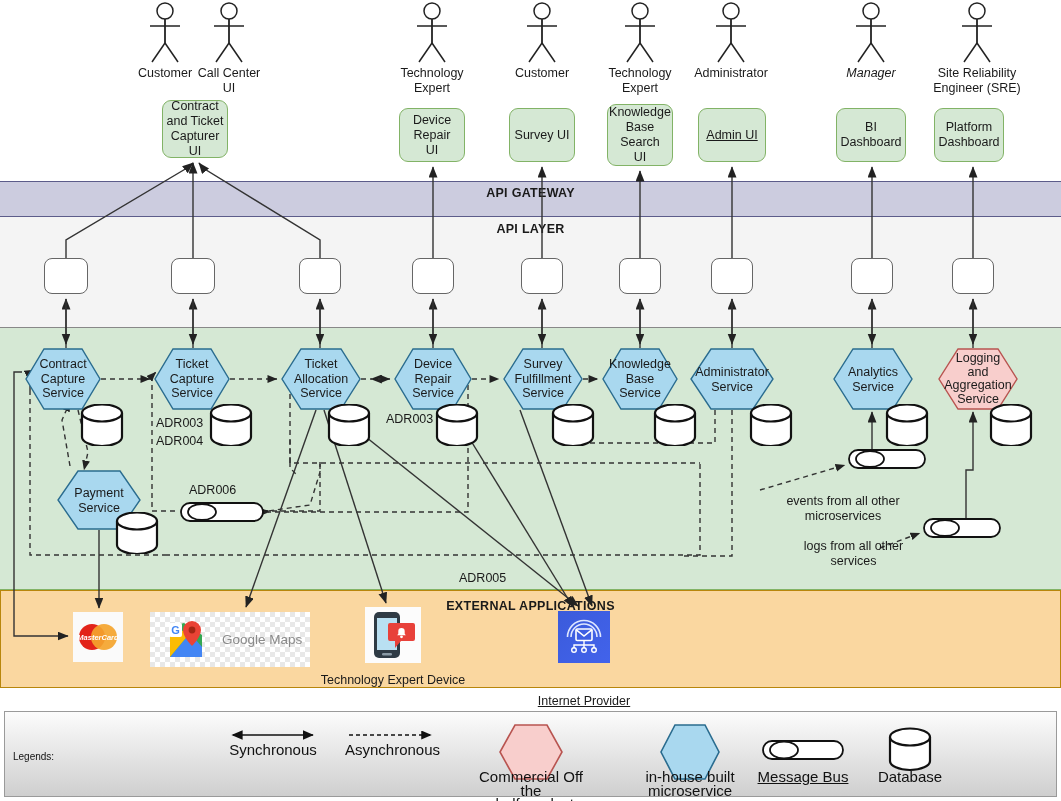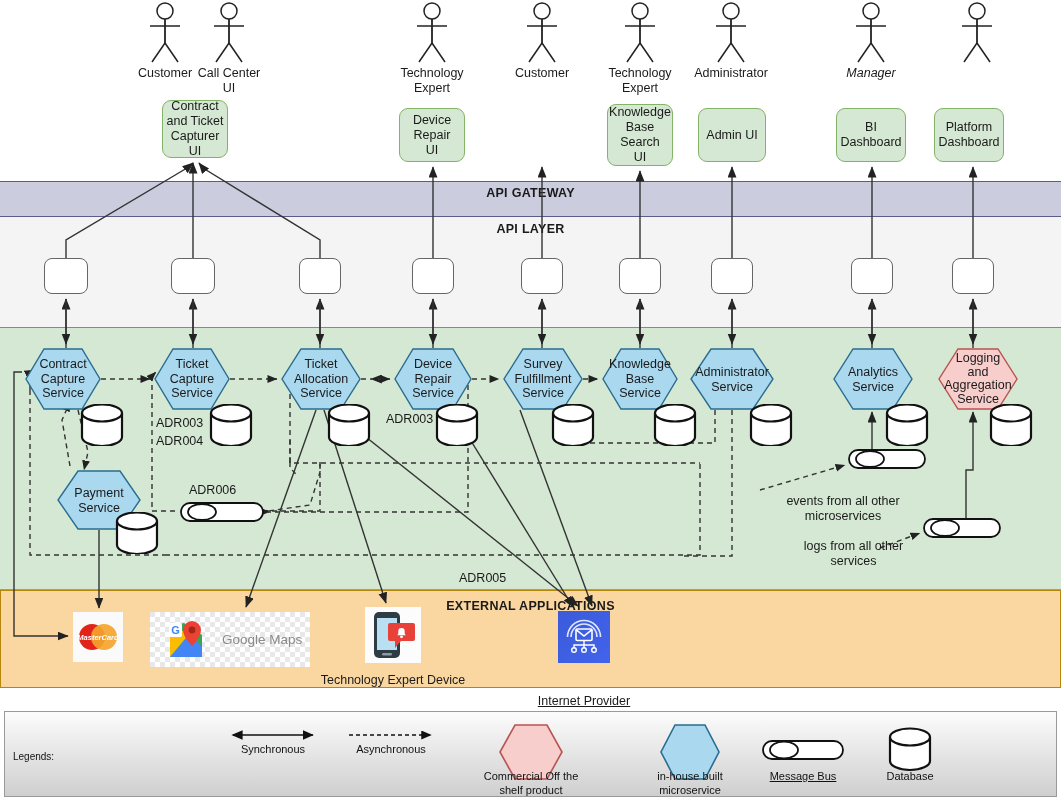--- a/index.html
+++ b/index.html
@@ -65,21 +65,21 @@
     position:absolute; text-align:center; font-size:12.5px; color:#1a1a1a;
     line-height:15px; width:200px;
   }
   
   #legend {
     position:absolute; left:4px; top:711px; width:1053px; height:86px;
     background:linear-gradient(180deg,#fcfcfc 0%, #e3e3e3 55%, #cfcfcf 100%);
     border:1px solid #9a9a9a;
   }
   .leg-text {
-    position:absolute; font-size:11px; color:#111; text-align:center;
+    position:absolute; font-size:15px; color:#111; text-align:center;
     line-height:13.5px; white-space:pre-line;
   }
   svg.overlay { position:absolute; left:0; top:0; pointer-events:none; }
 </style>
 </head>
 <body>
 
 <div id="canvas">
 
   <div class="band band-gateway" style="top:181px;height:36px;">
@@ -275,33 +275,36 @@
 
   <div class="actor" style="left:955px;top:2px;">
     <svg width="44" height="64" viewBox="0 0 44 64">
       <circle cx="22" cy="9" r="8" fill="#fff" stroke="#222" stroke-width="1.5"></circle>
       <line x1="22" y1="17" x2="22" y2="41" stroke="#222" stroke-width="1.8"></line>
       <line x1="7" y1="24" x2="37" y2="24" stroke="#222" stroke-width="1.5"></line>
       <line x1="22" y1="41" x2="9" y2="60" stroke="#222" stroke-width="1.5"></line>
       <line x1="22" y1="41" x2="35" y2="60" stroke="#222" stroke-width="1.5"></line>
     </svg>
   </div>
+  <div class="actor-label" style="left:917px;top:66px;">Site Reliability
+Engineer (SRE)</div>
 
   <div class="uibox" style="left:162px;top:100px;width:66px;height:58px;"><span>Contract
 and Ticket
 Capturer
 UI</span></div>
   <div class="uibox" style="left:399px;top:108px;width:66px;height:54px;"><span>Device
 Repair
 UI</span></div>
+  <div class="uibox" style="left:509px;top:108px;width:66px;height:54px;"><span>Survey UI</span></div>
   <div class="uibox" style="left:607px;top:104px;width:66px;height:62px;"><span>Knowledge
 Base
 Search
 UI</span></div>
-  <div class="uibox" style="left:698px;top:108px;width:68px;height:54px;"><span>Admin UI</span></div>
+  <div class="uibox" style="left:698px;top:108px;width:68px;height:54px;text-decoration:underline;"><span>Admin UI</span></div>
   <div class="uibox" style="left:836px;top:108px;width:70px;height:54px;"><span>BI
 Dashboard</span></div>
   <div class="uibox" style="left:934px;top:108px;width:70px;height:54px;"><span>Platform
 Dashboard</span></div>
 
   <div class="apibox" style="left:44px;top:258px;width:44px;height:36px;"></div>
   <div class="apibox" style="left:171px;top:258px;width:44px;height:36px;"></div>
   <div class="apibox" style="left:299px;top:258px;width:42px;height:36px;"></div>
   <div class="apibox" style="left:412px;top:258px;width:42px;height:36px;"></div>
   <div class="apibox" style="left:521px;top:258px;width:42px;height:36px;"></div>

